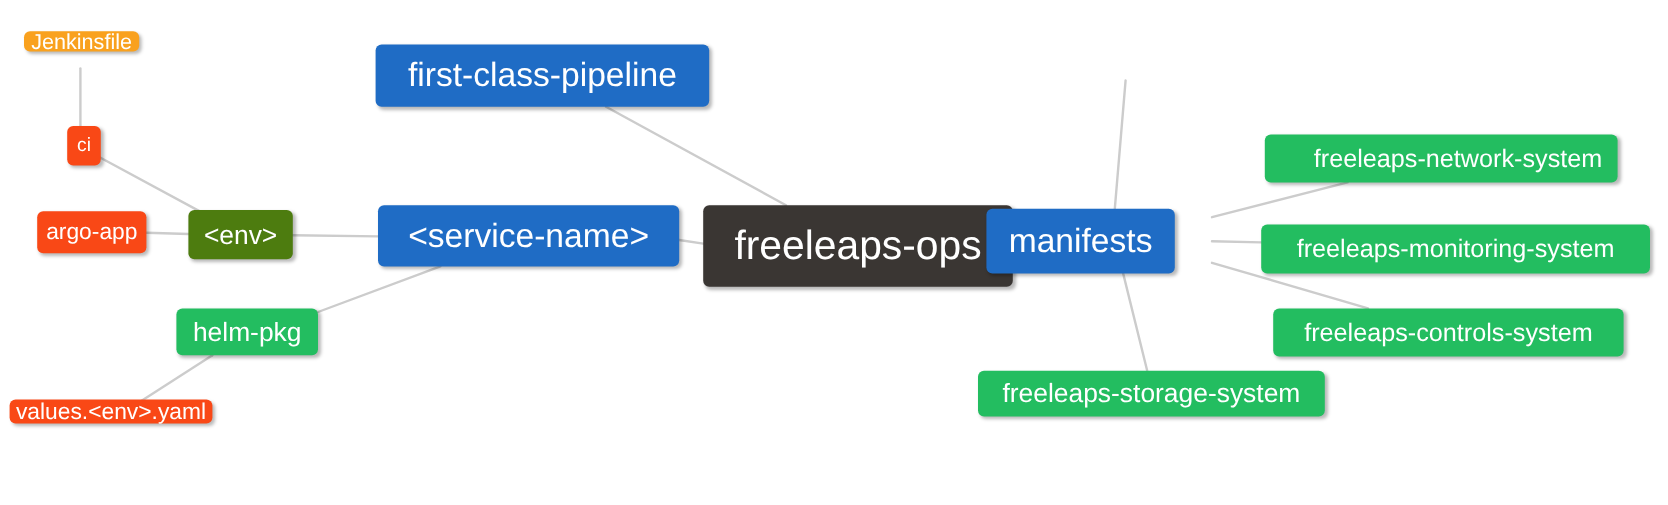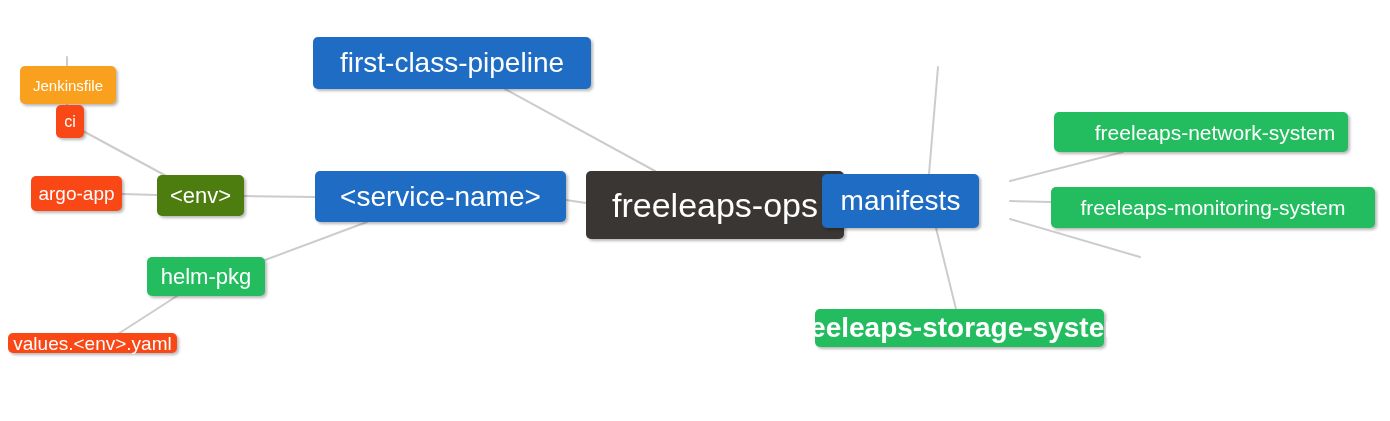--- a/index.html
+++ b/index.html
@@ -29,33 +29,33 @@
     justify-content: center;
     color: #ffffff;
     border-radius: 5px;
     box-shadow: 2px 2px 3px rgba(0,0,0,0.28);
     white-space: nowrap;
     cursor: pointer;
     line-height: 1;
     box-sizing: border-box;
   }
   
-  #n-jenkinsfile          { left:20px;   top:26px;  width:96px;  height:38px; font-size:15px;margin-top:40px; }
+  #n-jenkinsfile          { left:20px;   top:26px;  width:96px;  height:17px; font-size:18px; }
   #n-ci                   { left:56px;   top:105px; width:28px;  height:33px; font-size:16px; }
   #n-argo-app             { left:31px;   top:176px; width:91px;  height:35px; font-size:19px; }
   #n-env                  { left:157px;  top:175px; width:87px;  height:41px; font-size:22px; }
   #n-service-name         { left:315px;  top:171px; width:251px; height:51px; font-size:28px; }
   #n-first-class-pipeline { left:313px;  top:37px;  width:278px; height:52px; font-size:28px; }
   #n-freeleaps-ops        { left:586px;  top:171px; width:258px; height:68px; font-size:34px; }
   #n-manifests            { left:822px;  top:174px; width:157px; height:54px; font-size:28px; }
   #n-devops-system        { left:797px;  top:28px;  width:289px; height:39px; font-size:21px; }
   #n-network-system       { left:1054px; top:112px; width:294px; height:40px; font-size:21px;padding-left:28px; }
   #n-monitoring-system    { left:1051px; top:187px; width:324px; height:41px; font-size:21px; }
   #n-controls-system      { left:1061px; top:257px; width:292px; height:40px; font-size:21px; }
-  #n-storage-system       { left:815px;  top:309px; width:289px; height:38px; font-size:28px;font-weight:bold; }
+  #n-storage-system       { left:815px;  top:309px; width:289px; height:38px; font-size:22px; }
   #n-helm-pkg             { left:147px;  top:257px; width:118px; height:39px; font-size:22px; }
   #n-values-env-yaml      { left:8px;    top:333px; width:169px; height:20px; font-size:19px; }
 </style>
 </head>
 <body>
 
 <div class="canvas">
 
   <svg class="edges" viewBox="0 0 1390 421">
     <line x1="67" y1="57" x2="67" y2="105" style="stroke: rgb(204, 204, 204);"></line>
@@ -77,17 +77,18 @@
   <div class="node" id="n-jenkinsfile" style="background-color: rgb(249, 161, 30);">Jenkinsfile</div>
   <div class="node" id="n-ci" style="background-color: rgb(249, 72, 22);">ci</div>
   <div class="node" id="n-argo-app" style="background-color: rgb(249, 72, 22);">argo-app</div>
   <div class="node" id="n-env" style="background-color: #4d7c0f;">&lt;env&gt;</div>
   <div class="node" id="n-first-class-pipeline" style="background-color: rgb(31, 108, 197);">first-class-pipeline</div>
   <div class="node" id="n-service-name" style="background-color: rgb(31, 108, 197);">&lt;service-name&gt;</div>
   <div class="node" id="n-freeleaps-ops" style="background-color: rgb(58, 54, 51);">freeleaps-ops</div>
   <div class="node" id="n-manifests" style="background-color: rgb(31, 108, 197);">manifests</div>
   <div class="node" id="n-network-system" style="background-color: rgb(35, 189, 96);">freeleaps-network-system</div>
   <div class="node" id="n-monitoring-system" style="background-color: rgb(35, 189, 96);">freeleaps-monitoring-system</div>
+  <div class="node" id="n-controls-system" style="background-color: rgb(35, 189, 96);">freeleaps-controls-system</div>
   <div class="node" id="n-storage-system" style="background-color: rgb(35, 189, 96);">freeleaps-storage-system</div>
   <div class="node" id="n-helm-pkg" style="background-color: rgb(35, 189, 96);">helm-pkg</div>
   <div class="node" id="n-values-env-yaml" style="background-color: rgb(249, 72, 22);">values.&lt;env&gt;.yaml</div>
 
 </div>
 
 </body></html>

